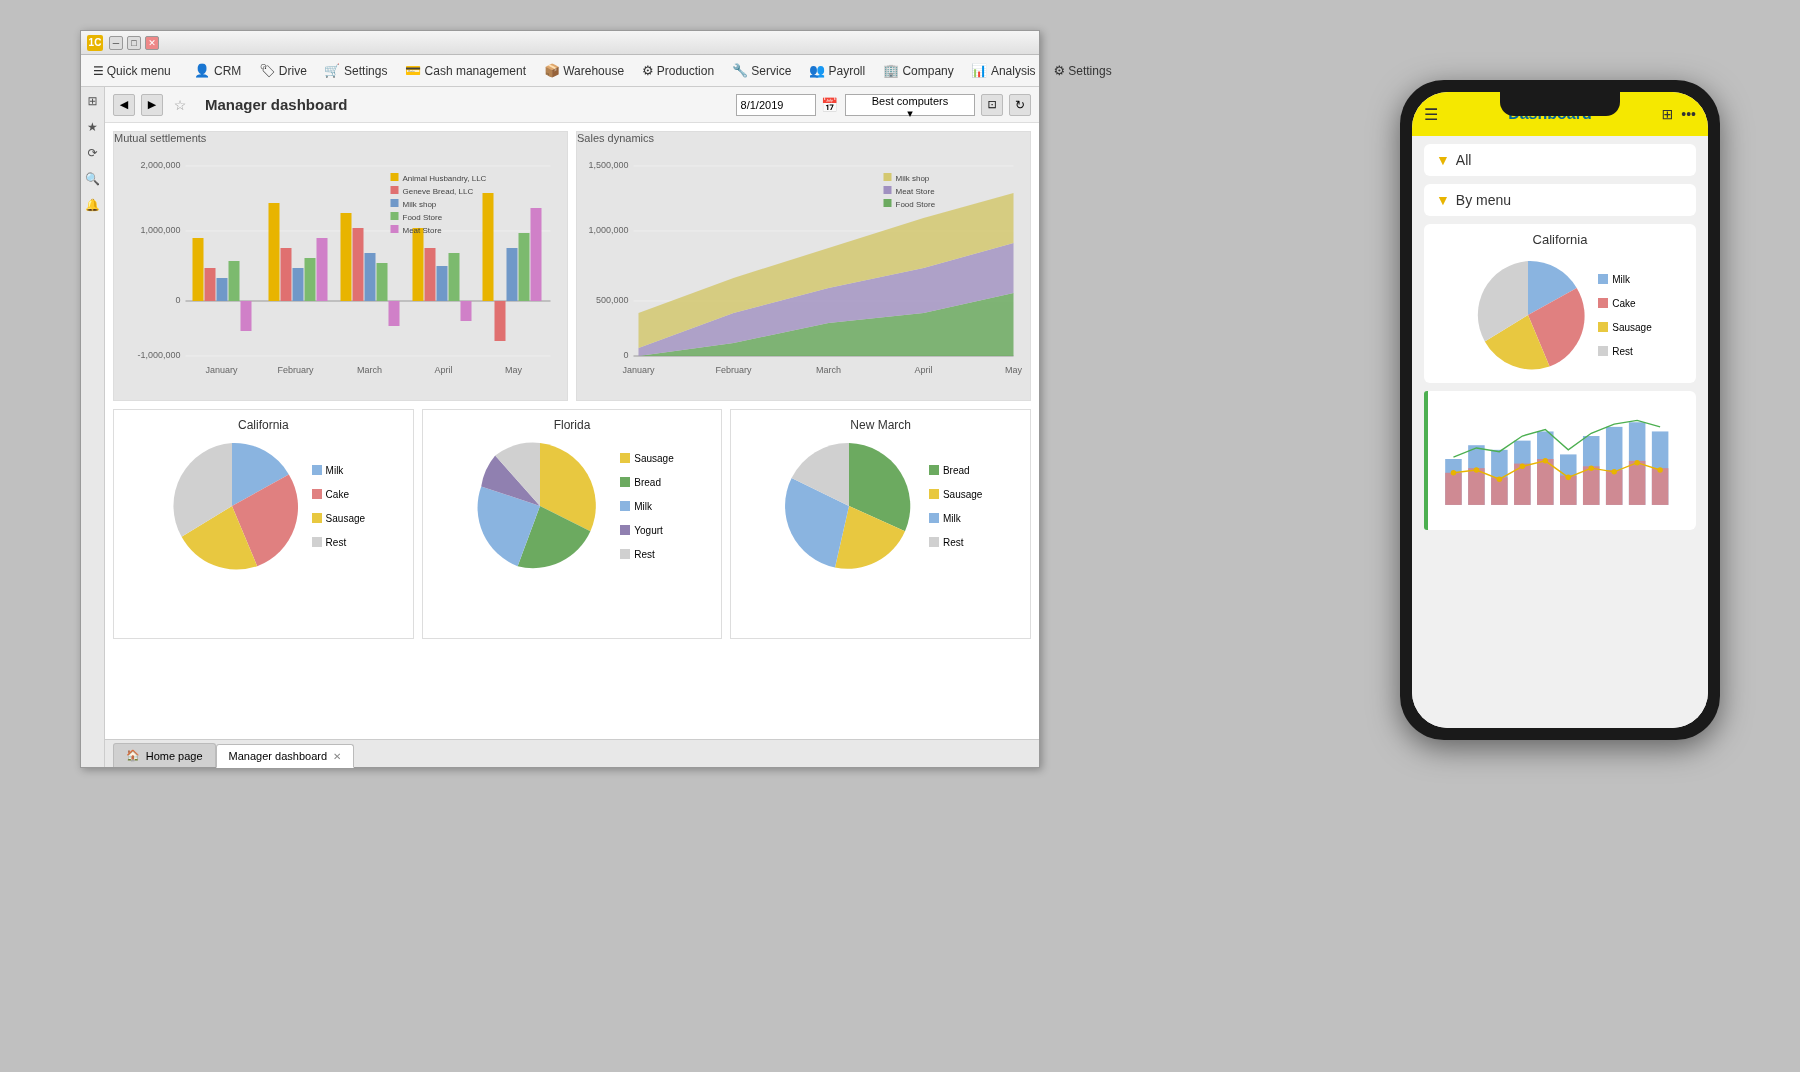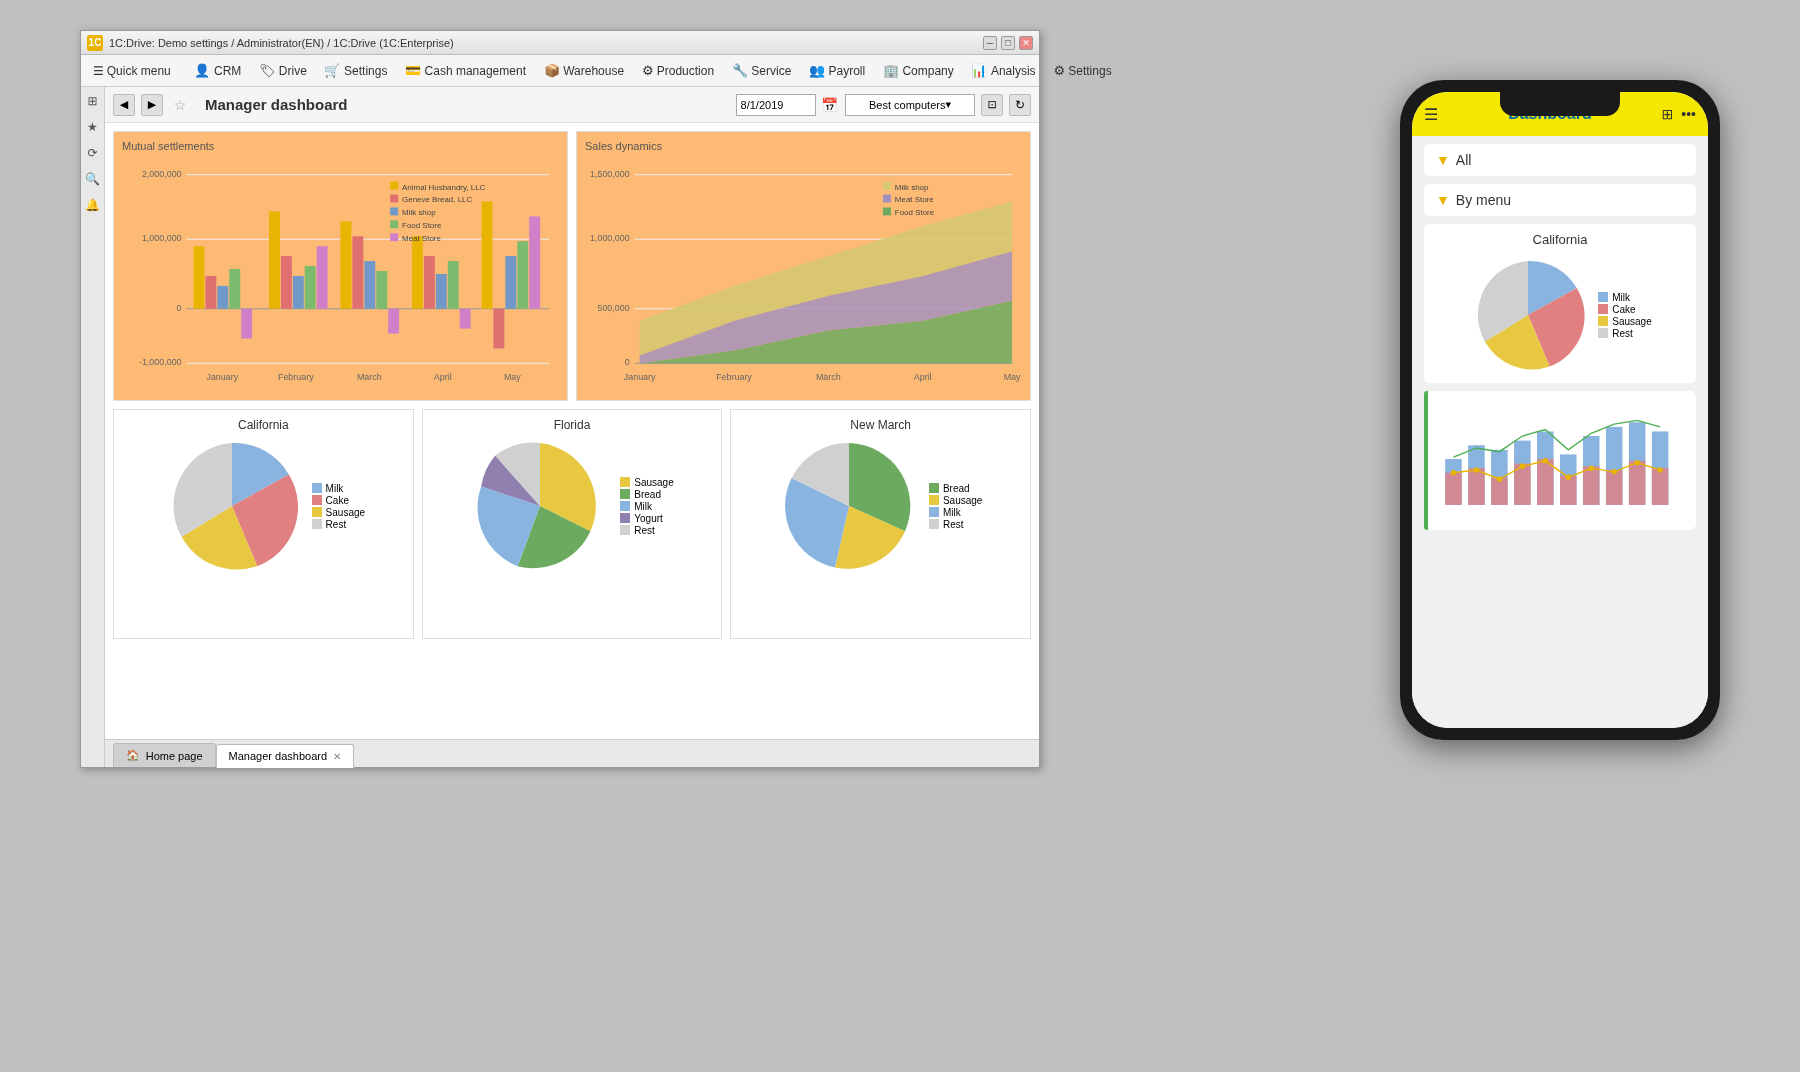--- a/index.html
+++ b/index.html
@@ -18,37 +18,37 @@
     .menu-bar { height: 32px; background: #f5f5f5; border-bottom: 1px solid #ccc; display: flex; align-items: center; padding: 0 4px; gap: 2px; }
     .menu-item { display: flex; align-items: center; gap: 3px; padding: 4px 8px; cursor: pointer; font-size: 12px; color: #333; border-radius: 2px; white-space: nowrap; }
     .menu-separator { width: 1px; height: 20px; background: #ccc; margin: 0 2px; }
     .sidebar-icon { width: 20px; height: 20px; display: flex; align-items: center; justify-content: center; cursor: pointer; color: #555; font-size: 13px; }
 
     
     .toolbar-row { height: 36px; background: #f5f5f5; border-bottom: 1px solid #ddd; display: flex; align-items: center; padding: 0 8px; gap: 6px; }
     .nav-btn { width: 22px; height: 22px; background: #e0e0e0; border: 1px solid #bbb; border-radius: 2px; cursor: pointer; display: flex; align-items: center; justify-content: center; font-size: 11px; }
     .page-title { font-size: 15px; font-weight: bold; color: #333; margin-left: 8px; }
     .date-input { height: 22px; border: 1px solid #aaa; padding: 0 4px; font-size: 11px; background: #fff; width: 80px; }
-    .dropdown-field { height: 22px; border: 1px solid #aaa; padding: 0 4px; font-size: 11px; background: #fff; width: 130px; display: flex; align-items: center; justify-content: center; cursor: pointer; }
+    .dropdown-field { height: 22px; border: 1px solid #aaa; padding: 0 4px; font-size: 11px; background: #fff; width: 130px; display: flex; align-items: center; justify-content: flex-start; cursor: pointer; flex-direction: column; }
     .refresh-btn { width: 22px; height: 22px; background: #e0e0e0; border: 1px solid #bbb; border-radius: 2px; cursor: pointer; display: flex; align-items: center; justify-content: center; font-size: 12px; }
     .star-btn { width: 22px; height: 22px; display: flex; align-items: center; justify-content: center; cursor: pointer; color: #999; font-size: 14px; }
-    .chart-box { background: #fdba74; border: 1px solid #ddd; flex: 1; padding: 8px; position: relative; }
+    .chart-box { background: #e5e5e5; border: 1px solid #ddd; flex: 1; padding: 0; position: relative; }
     .chart-title { font-size: 11px; color: #555; margin-bottom: 4px; }
     .pie-chart-box { background: #fff; border: 1px solid #ddd; flex: 1; padding: 8px; position: relative; display: flex; flex-direction: column; align-items: center; }
     .pie-title { font-size: 12px; color: #333; text-align: center; margin-bottom: 4px; }
     .pie-container { display: flex; align-items: center; gap: 10px; }
 
     
     .tabs-bar { height: 28px; background: #e8e8e8; border-top: 1px solid #ccc; display: flex; align-items: flex-end; padding: 0 8px; }
     .tab { height: 24px; padding: 0 12px; background: #d0d0d0; border: 1px solid #bbb; border-bottom: none; cursor: pointer; display: flex; align-items: center; font-size: 11px; border-radius: 3px 3px 0 0; gap: 6px; }
     .tab.active { background: #fff; border-bottom: 1px solid #fff; margin-bottom: -1px; }
     .tab-close { color: #888; font-size: 10px; }
 
     
-    .legend { display: flex; flex-direction: column; gap: 1px; font-size: 10px; }
+    .legend { display: flex; flex-direction: column; gap: 13px; font-size: 10px; }
     .legend-item { display: flex; align-items: center; gap: 4px; }
     .legend-dot { width: 10px; height: 10px; flex-shrink: 0; }
 
     
     .bar-chart-svg { width: 100%; height: 230px; }
     .area-chart-svg { width: 100%; height: 230px; }
 
     
     .phone-wrapper { position: absolute; top: 80px; right: 80px; width: 320px; height: 660px; }
     .phone-body { width: 320px; height: 660px; background: #1a1a1a; border-radius: 44px; box-shadow: 0 8px 30px rgba(0,0,0,0.5); position: relative; overflow: hidden; padding: 12px; }
@@ -84,21 +84,20 @@
 <body>
 
 <div style="position:absolute;top:0;left:0;width:1800px;height:1072px;background:#c0c0c0;"></div>
 
 <div class="window-wrapper">
 
   <div class="title-bar">
     <div class="title-bar-icon">
         <span>1C</span>
       </div>
-    <span class="title-bar-text">1C:Drive: Demo settings / Administrator(EN) / 1C:Drive (1C:Enterprise)</span>
     <div class="title-bar-controls">
       <div class="title-bar-btn">─</div>
       <div class="title-bar-btn">□</div>
       <div class="title-bar-btn" style="background:#e88;color:#fff;">✕</div>
     </div>
   </div>
 
   <div class="menu-bar">
     <div class="menu-item">
       <span>☰</span>

